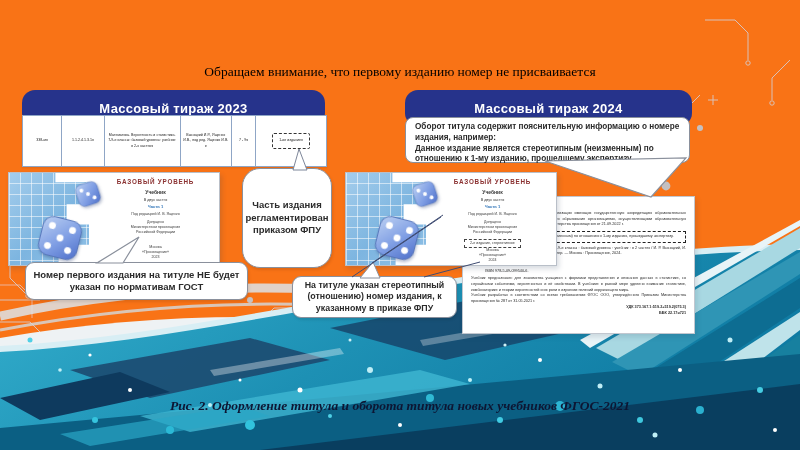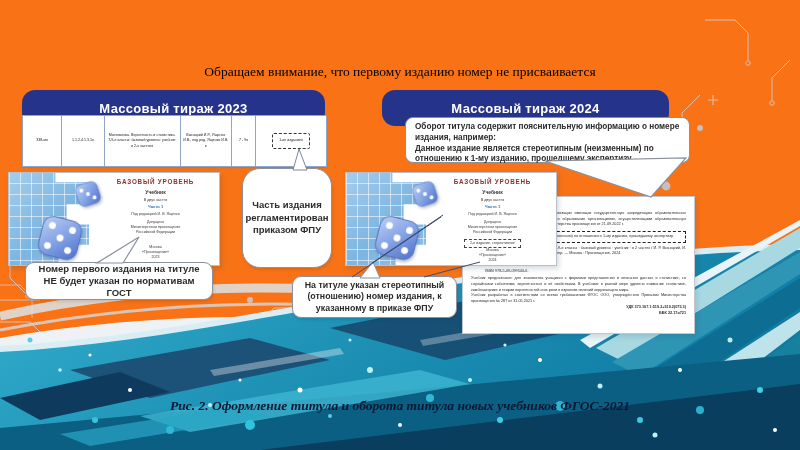--- a/index.html
+++ b/index.html
@@ -7,21 +7,21 @@
          font-family:"Liberation Sans",sans-serif;}
   svg{display:block;}
 
   #title{position:absolute;top:50px;left:0;width:100%;text-align:center;
          font-family:"Liberation Serif",serif;font-size:13.5px;color:#000;z-index:5;}
 
   .pill{position:absolute;height:36px;background:#26338b;border-radius:13px;color:#fff;
         font-weight:bold;font-size:13px;display:flex;align-items:center;justify-content:center;
         z-index:4;letter-spacing:.3px;}
   #pillL{left:22px;top:90px;width:303px;}
-  #pillR{left:382px;top:90px;width:287px;}
+  #pillR{left:405px;top:90px;width:287px;}
 
   #tableL{position:absolute;left:22px;top:115px;width:303px;height:50px;background:#fff;
           border:1px solid #8fa6c6;box-shadow:0 1px 2px rgba(0,0,0,.10);display:flex;z-index:4;}
   .tcell{border-right:1px solid #8fa6c6;display:flex;align-items:center;justify-content:center;
          text-align:center;font-size:3.6px;line-height:1.45;color:#222;padding:2px;box-sizing:border-box;}
   .tcell:last-child{border-right:none;}
   .c1{width:13%;} .c2{width:14%;} .c3{width:25%;} .c4{width:17%;} .c5{width:8%;} .c6{width:23%;}
   .dotbox{border:1px dashed #333;border-radius:2px;padding:4px 6px;}
 
   .cover{position:absolute;width:210px;height:92px;background:#fff;border:1px solid #b9bfc8;
@@ -57,21 +57,21 @@
   .v-isbn{margin-left:14px;}
   .v-right{text-align:right;font-weight:bold;line-height:1.55;}
   .v-gap{height:2px;}
 
   .callout{position:absolute;background:#fff;border:1.4px solid #8a909c;border-radius:9px;
            display:flex;align-items:center;justify-content:center;text-align:center;
            font-weight:bold;color:#2b2b2b;z-index:5;box-shadow:1px 2px 3px rgba(0,0,0,.10);
            box-sizing:border-box;}
   #calloutFpu{left:242px;top:168px;width:90px;height:100px;border-radius:18px;font-size:9.5px;
               padding:4px;line-height:1.3;}
-  #calloutGost{left:25px;top:262px;width:188px;height:38px;font-size:9.5px;padding:2px 6px;line-height:1.25;}
+  #calloutGost{left:25px;top:262px;width:223px;height:38px;font-size:9.5px;padding:2px 6px;line-height:1.25;}
   #calloutTitle{left:292px;top:276px;width:165px;height:42px;font-size:8.8px;padding:2px 8px;line-height:1.3;}
   #bubble{position:absolute;left:405px;top:117px;width:285px;height:46px;background:#fff;
           border:1.4px solid #8a909c;border-radius:8px;z-index:5;padding:4px 9px;box-sizing:border-box;
           font-size:8.2px;font-weight:bold;color:#2b2b2b;line-height:1.32;}
 
   #overlay{position:absolute;left:0;top:0;z-index:8;pointer-events:none;}
   #deco{position:absolute;left:0;top:220px;z-index:2;}
   #circuit{position:absolute;left:0;top:0;z-index:1;}
 
   #caption{position:absolute;left:0;top:384px;width:100%;text-align:center;z-index:9;

